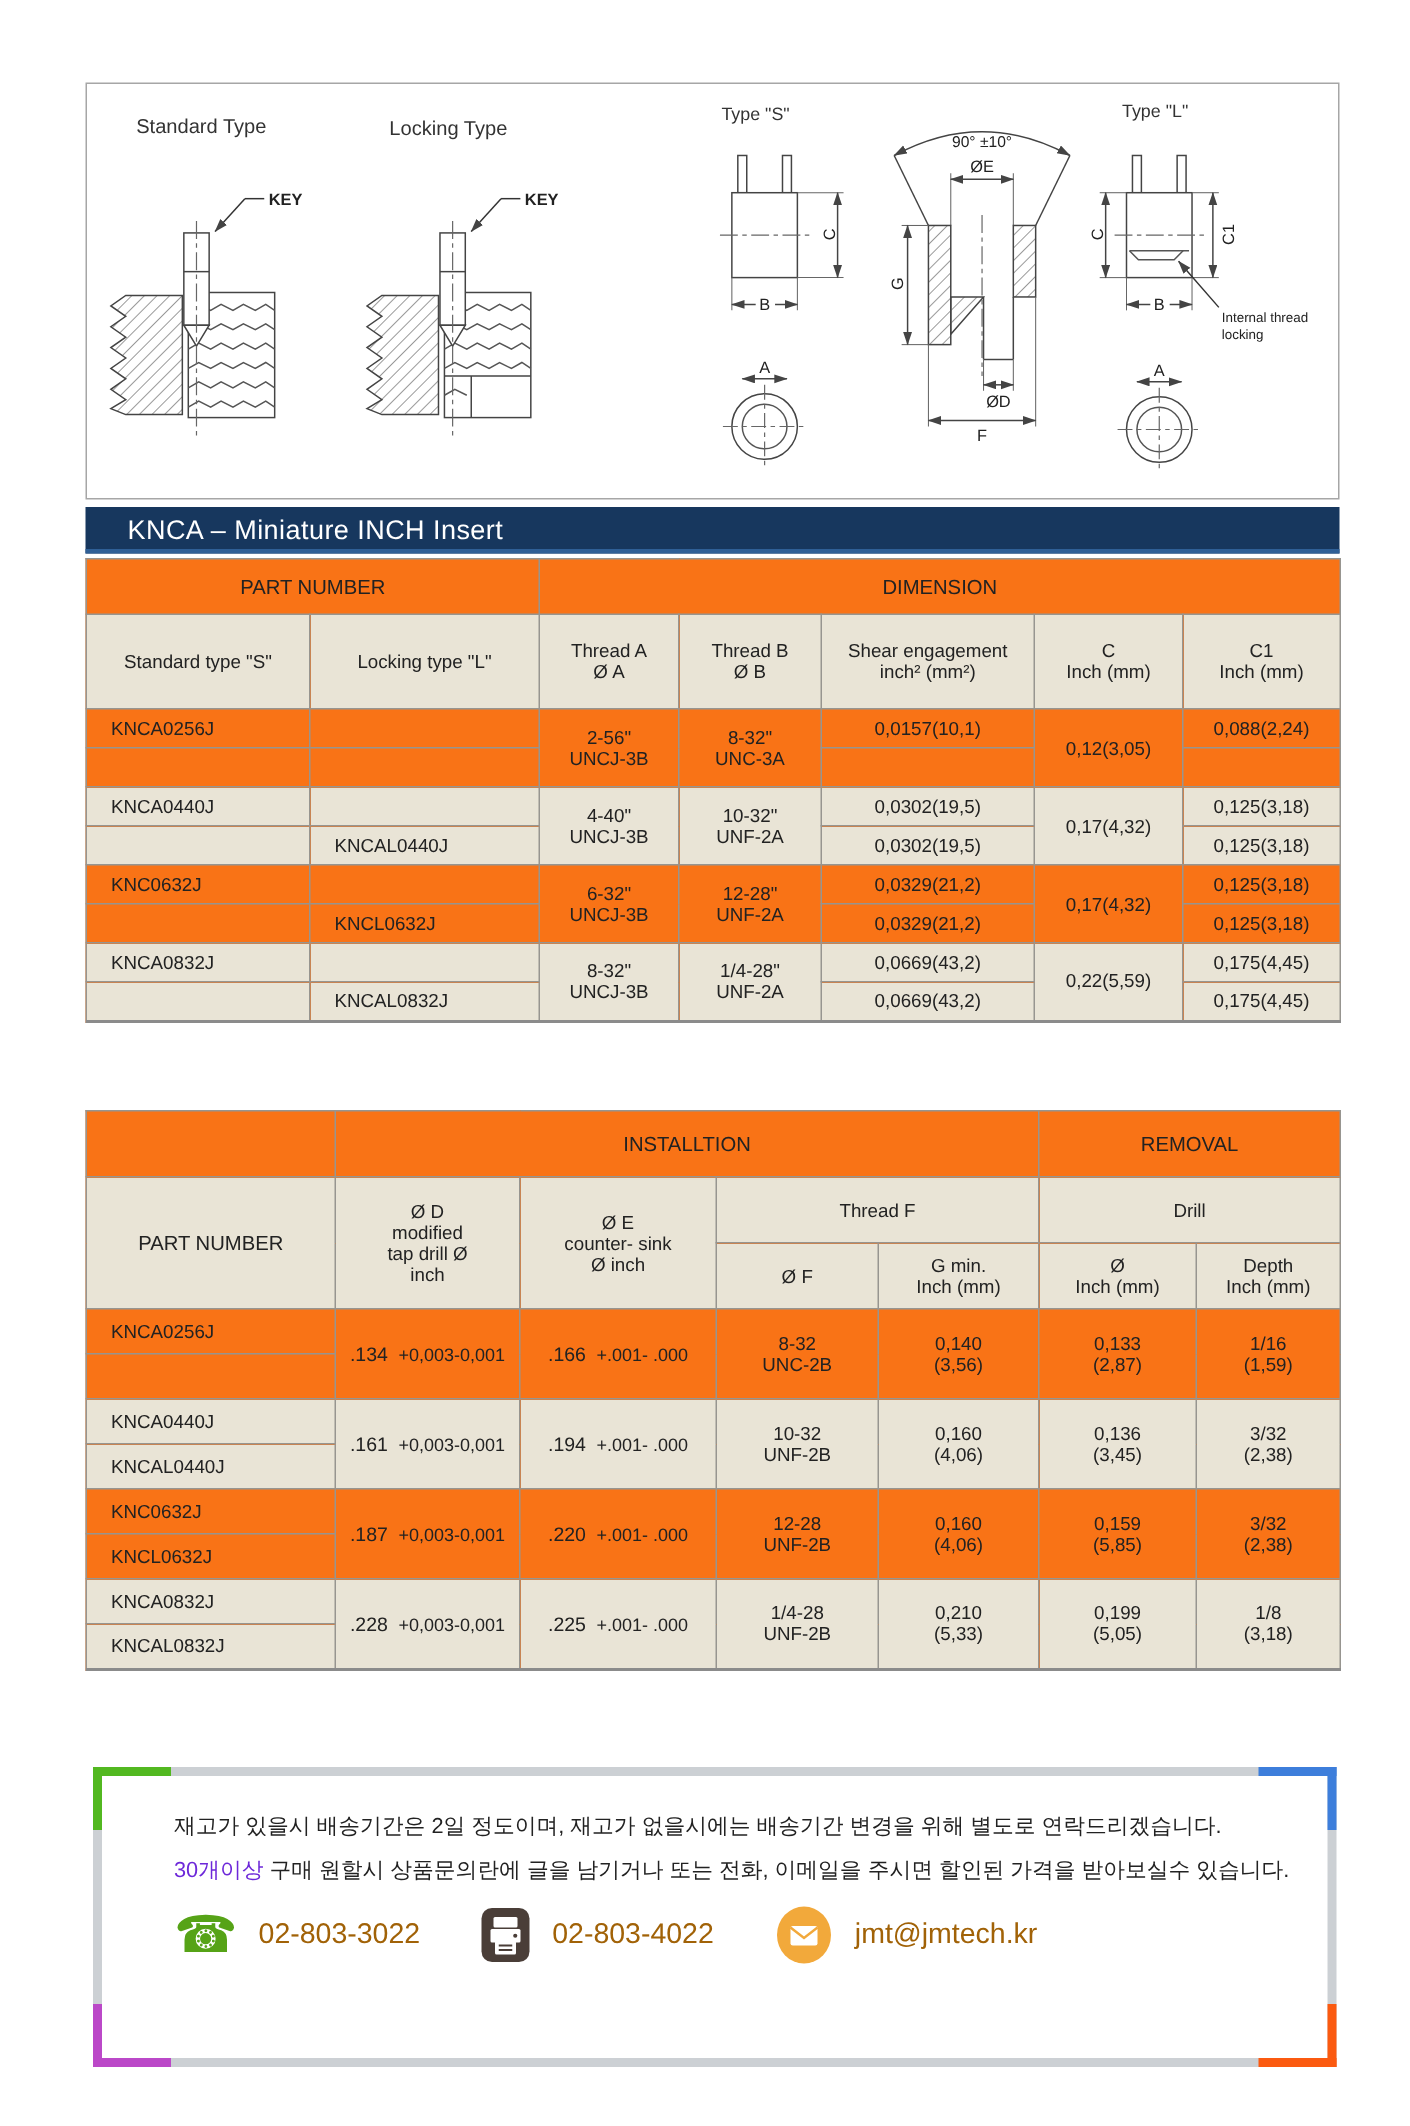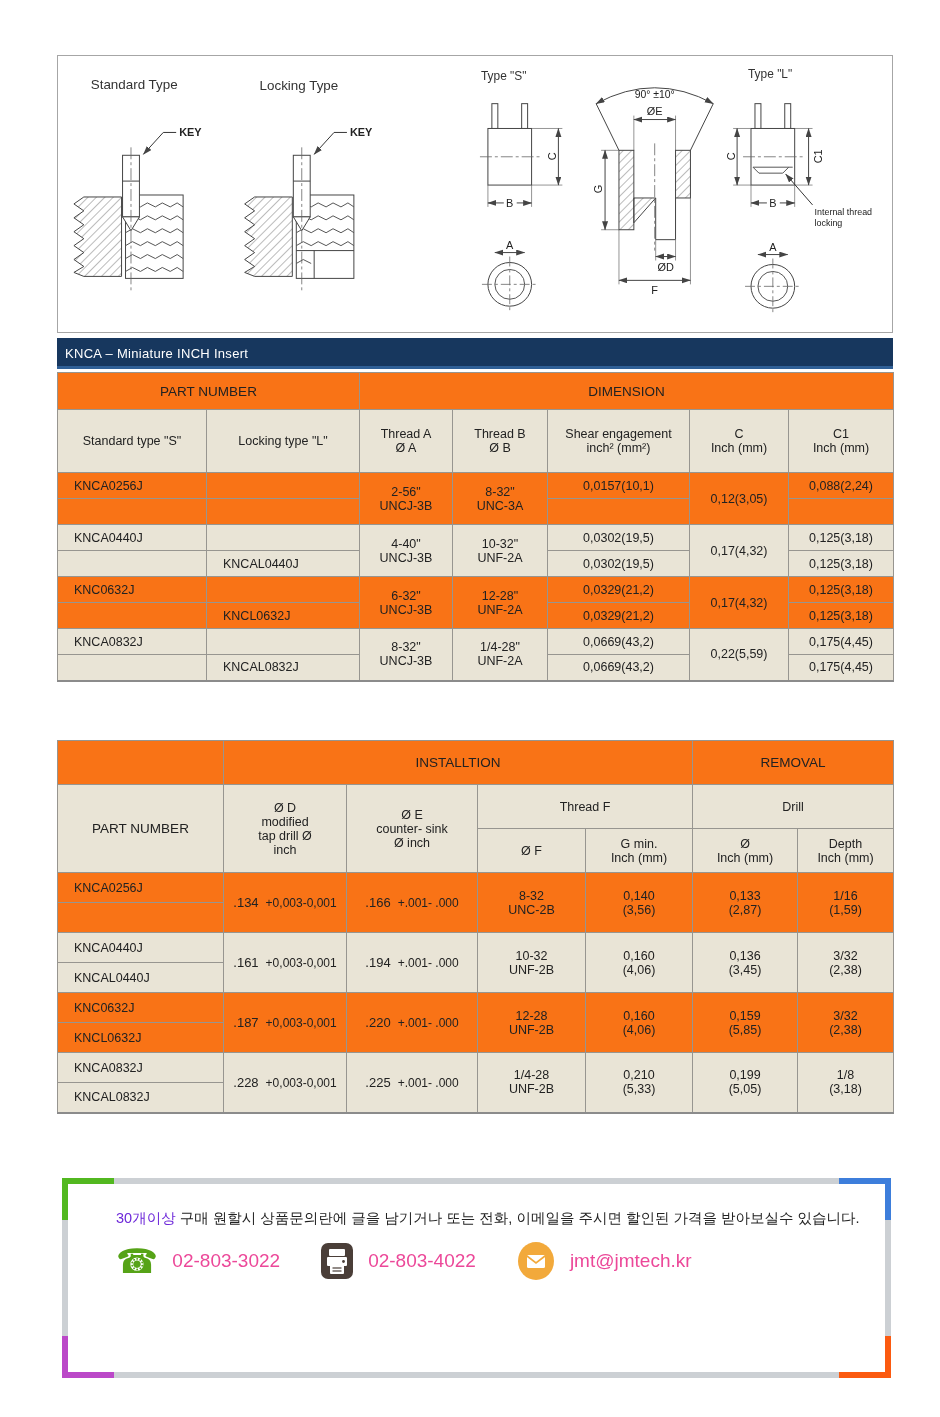--- a/index.html
+++ b/index.html
@@ -2,21 +2,21 @@
 <html><head>
 <meta charset="utf-8">
 <style>
   html,body{margin:0;padding:0;background:#fff;}
   body{width:940px;height:1417px;position:relative;font-family:"Liberation Sans","DejaVu Sans",sans-serif;color:#222;}
   .abs{position:absolute;}
   
   .draw-box{left:57px;top:55px;width:834px;height:276px;border:1px solid #a6a6a6;background:#fff;}
   
   .title-bar{left:57px;top:338px;width:836px;height:31px;background:#17375e;border-bottom:3px solid #2f5f96;color:#fff;
-             font-size:13px;line-height:31px;padding-left:8px;box-sizing:border-box;letter-spacing:.3px;}
+             font-size:18px;line-height:31px;padding-left:28px;box-sizing:border-box;letter-spacing:.3px;}
   
   table{border-collapse:collapse;table-layout:fixed;background:#f97316;}
   .t1{left:57px;top:372px;width:836px;}
   .t2{left:57px;top:740px;width:836px;}
   td,th{border:1px solid #979590;font-weight:normal;font-size:12.5px;text-align:center;vertical-align:middle;
         padding:0;color:#222;overflow:hidden;}
   table{border:1px solid #8b8b8b;border-bottom:2px solid #8b8b8b;}
   .h-big{font-size:13.5px;}
   .beige{background:#e9e4d6;}
   .pn{text-align:left;padding-left:16px;}
@@ -28,21 +28,21 @@
   
   .notice{left:62px;top:1178px;width:817px;height:188px;border:6px solid #ccd0d4;background:#fff;}
   .corner{position:absolute;width:46px;height:36px;}
   .c-tl{top:-6px;left:-6px;border-top:6px solid #52b820;border-left:6px solid #52b820;}
   .c-tr{top:-6px;right:-6px;border-top:6px solid #3d7edb;border-right:6px solid #3d7edb;}
   .c-bl{bottom:-6px;left:-6px;border-bottom:6px solid #bb48c8;border-left:6px solid #bb48c8;}
   .c-br{bottom:-6px;right:-6px;border-bottom:6px solid #fb5a10;border-right:6px solid #fb5a10;}
   .notice-text{margin:20px 20px 0 48px;font-size:14.5px;line-height:29px;color:#222;}
   .red{color:#6d28d9;}
   .contact{display:flex;align-items:center;margin:8px 0 0 48px;gap:14px;}
-  .contact .num{color:#ec4899;font-size:19px;margin-right:26px;}
+  .contact .num{color:#a16207;font-size:19px;margin-right:26px;}
   .phone-glyph{font-size:34px;color:#56a317;line-height:34px;}
   
   text{font-family:"Liberation Sans","DejaVu Sans",sans-serif;}
 </style>
 </head>
 <body>
 
 <div class="abs draw-box">
 <svg width="834" height="276" viewBox="0 0 836 278">
   <defs>
@@ -420,20 +420,21 @@
       </tr>
 </tbody>
   </table>
 
 <div class="abs notice">
   <div class="corner c-tl"></div>
   <div class="corner c-tr"></div>
   <div class="corner c-bl"></div>
   <div class="corner c-br"></div>
   <div class="notice-text">
+    <div>재고가 있을시 배송기간은 2일 정도이며, 재고가 없을시에는 배송기간 변경을 위해 별도로 연락드리겠습니다.</div>
     <div><span class="red">30개이상</span><span> 구매 원할시 상품문의란에 글을 남기거나 또는 전화, 이메일을 주시면 할인된 가격을 받아보실수 있습니다.</span></div>
   </div>
   <div class="contact">
     <span class="phone-glyph">☎</span>
     <span class="num">02-803-3022</span>
     <svg width="34" height="38" viewBox="0 0 34 38">
       <rect x="1" y="1" width="32" height="36" rx="7" fill="#4a3e38"></rect>
       <rect x="9" y="7" width="16" height="7" rx="1" fill="#fff"></rect>
       <rect x="7" y="15" width="20" height="9" rx="1" fill="#fff"></rect>
       <circle cx="23.5" cy="19.5" r="1.4" fill="#4a3e38"></circle>

